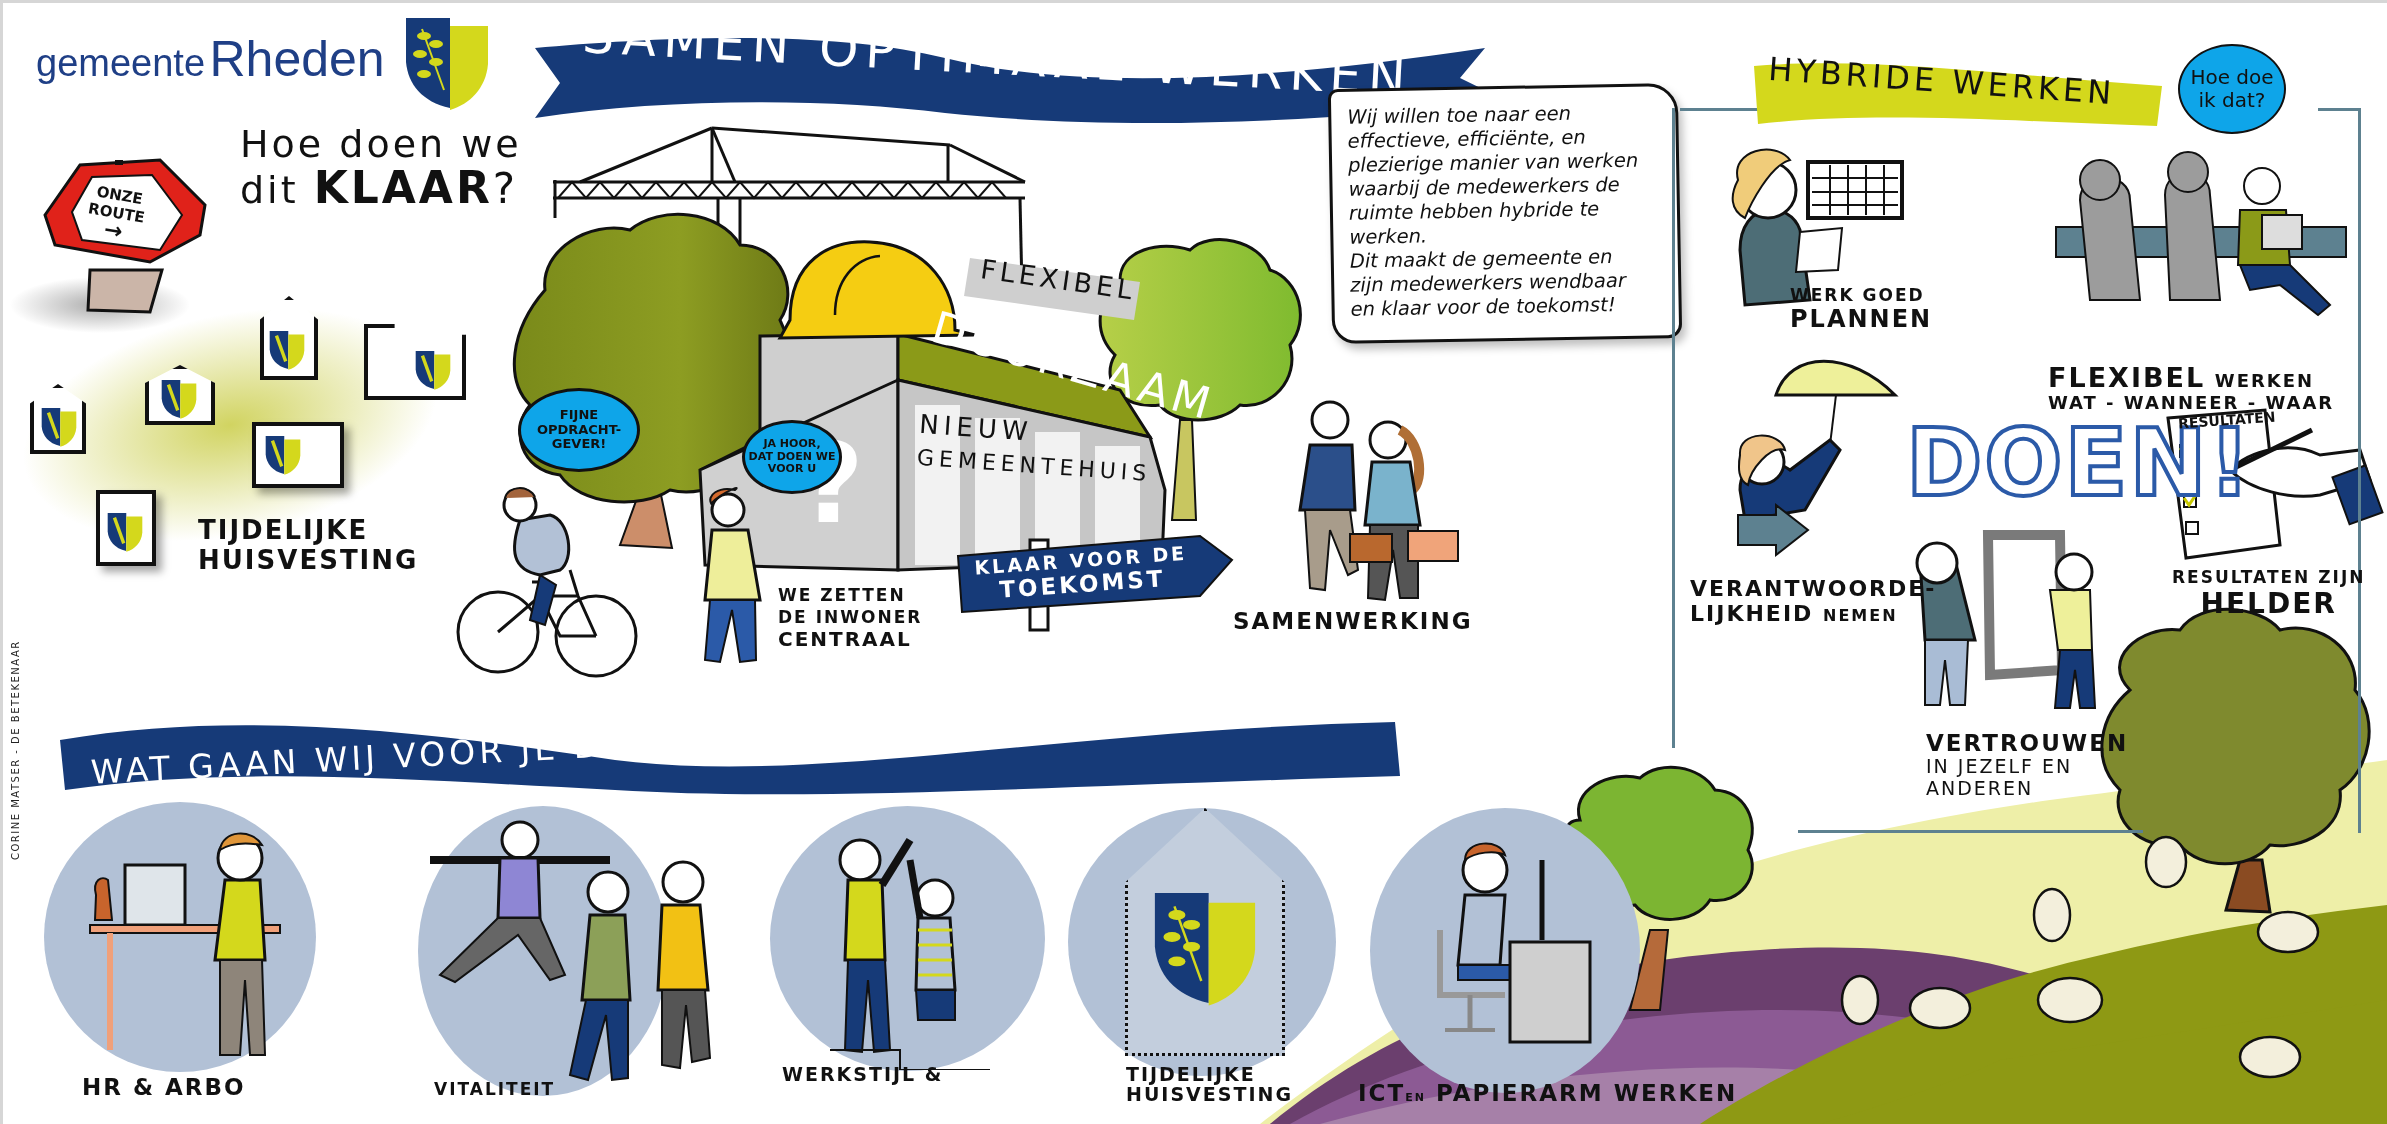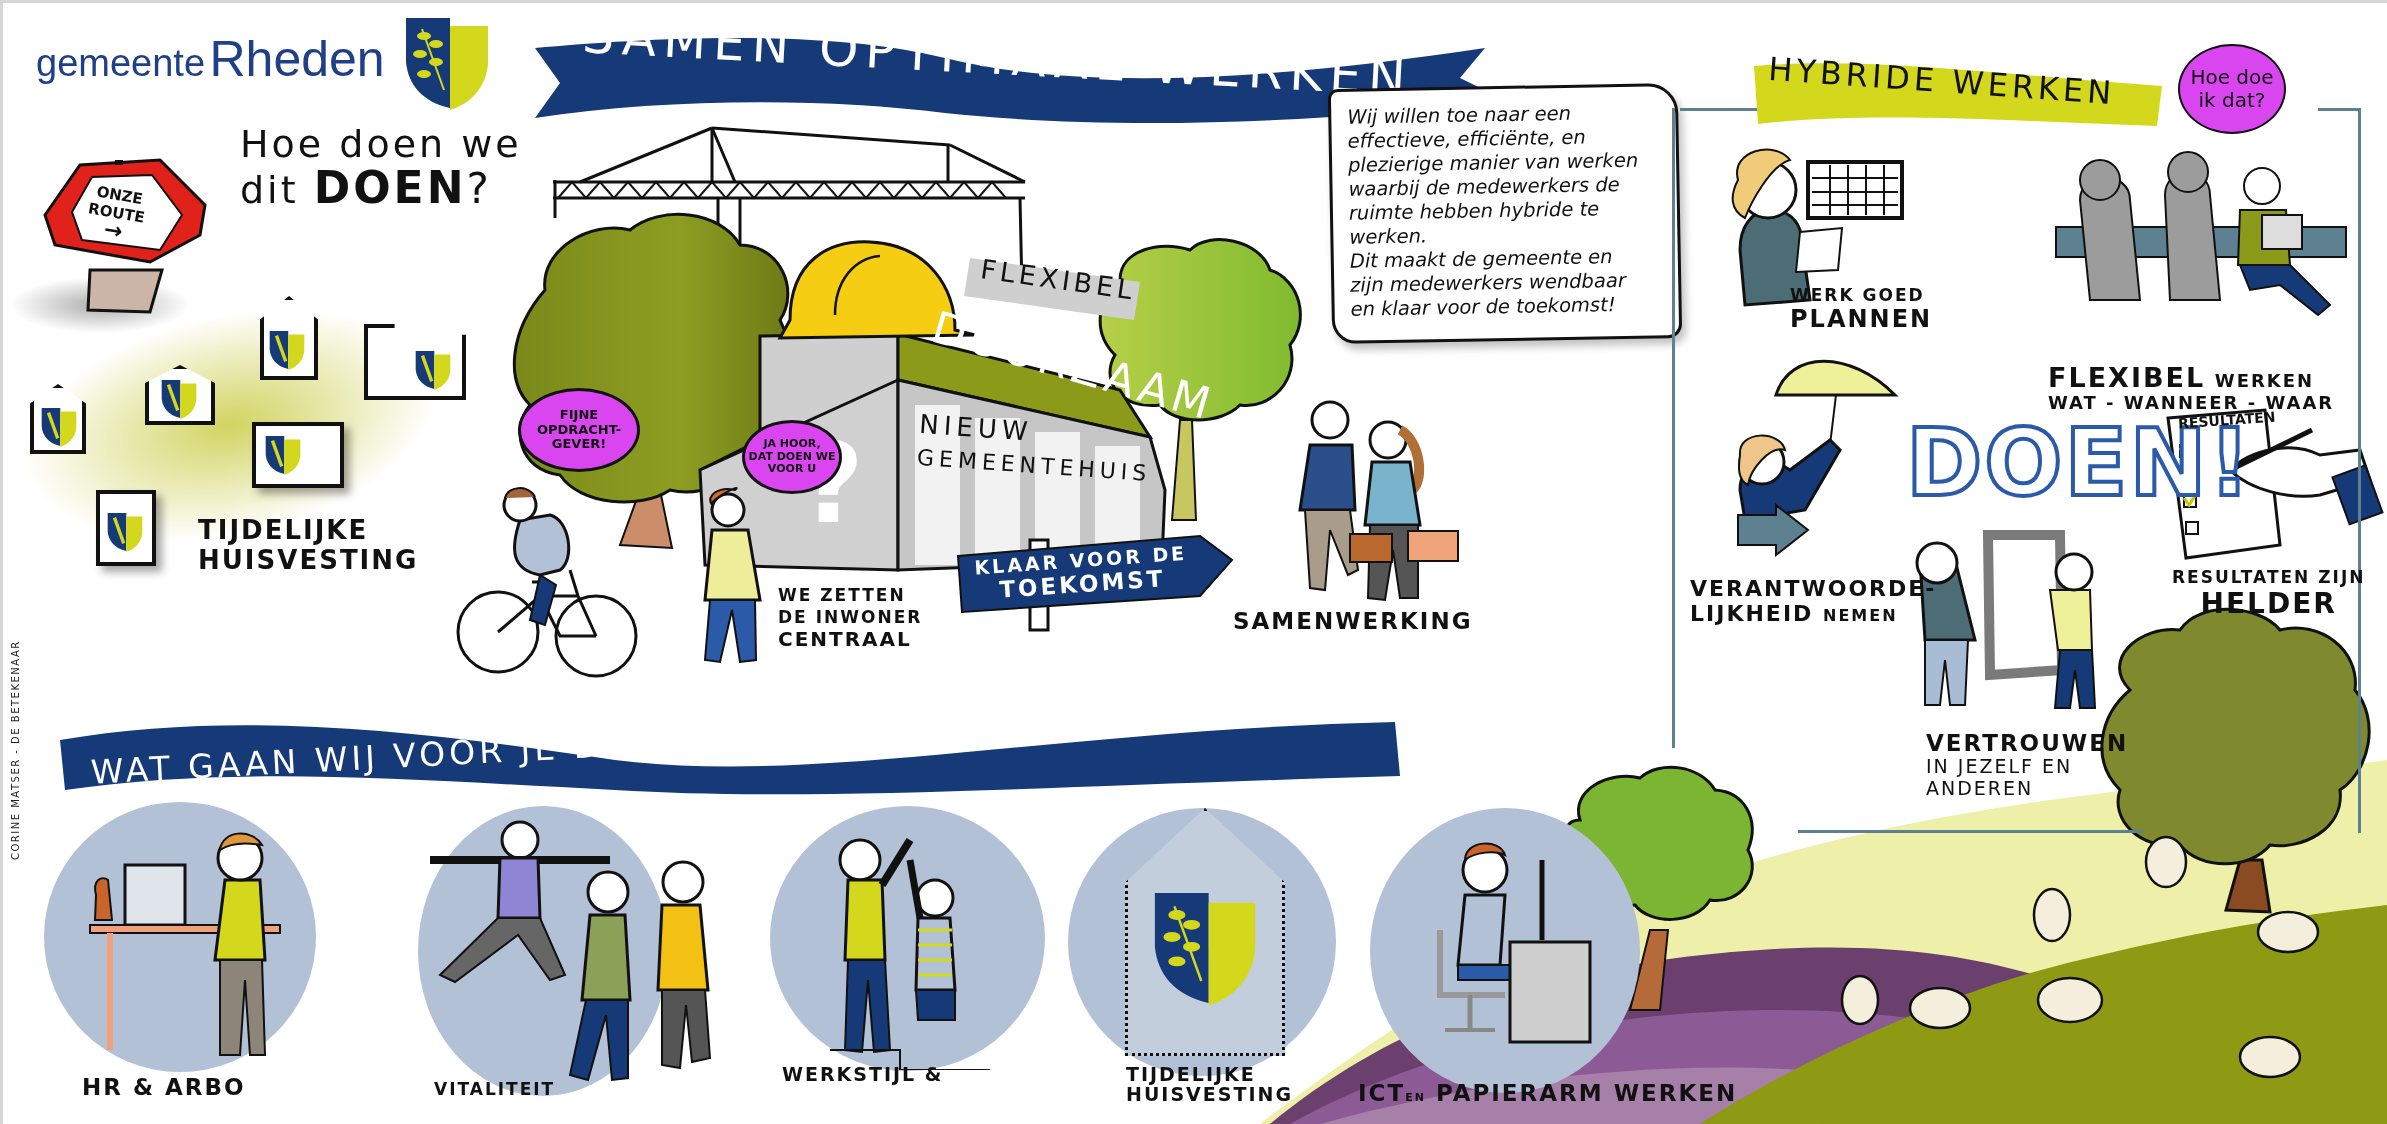--- a/index.html
+++ b/index.html
@@ -13,21 +13,21 @@
   
   .logo-text { left: 36px; top: 30px; color: #1f3f86; font-family: "Liberation Sans", sans-serif; }
   .logo-text .small { font-size: 38px; }
   .logo-text .big { font-size: 50px; }
 
   
   .banner-svg { position: absolute; }
   .banner-text { position: absolute; color: #fff; font-family: "DejaVu Sans", sans-serif; white-space: nowrap; }
 
   
-  .bubble { position: absolute; background: #d946ef; border: 3px solid #111; border-radius: 50%; display: flex; align-items: center; justify-content: center; text-align: center; font-size: 15px; font-weight: bold; line-height: 1.15; text-transform: uppercase; }
+  .bubble { position: absolute; background: #0ea5e9; border: 3px solid #111; border-radius: 50%; display: flex; align-items: center; justify-content: center; text-align: center; font-size: 15px; font-weight: bold; line-height: 1.15; text-transform: uppercase; }
 
   
   .note { left: 1330px; top: 86px; width: 350px; height: 255px; background: #fff; border: 3px solid #111; border-radius: 10px 30px 14px 24px; transform: rotate(-1deg); box-shadow: 4px 6px 8px rgba(0,0,0,0.25); padding: 14px 16px; font-family: "DejaVu Sans", sans-serif; font-style: italic; font-size: 19.5px; line-height: 24px; color: #111; }
 
   
   .hyb-line { position: absolute; background: #5d8190; }
 
   .circle { position: absolute; background: #b2c1d6; border-radius: 50%; }
   .label { position: absolute; font-weight: bold; text-transform: uppercase; color: #111; letter-spacing: 2px; line-height: 1.15; }
 
@@ -242,21 +242,21 @@
 
 <svg class="banner-svg" style="left:525px;top:18px" width="990" height="110" viewBox="0 0 990 110">
   <path d="M10 30 C120 20 300 10 420 40 C560 75 760 60 960 30 L935 60 L980 82 C760 110 560 110 420 95 C300 80 140 80 10 100 L35 65 Z" fill="#163a78"></path>
 </svg>
 <div class="banner-text" style="left:582px;top:28px;font-size:50px;letter-spacing:7px;transform:rotate(3deg);">SAMEN OPTIMAAL WERKEN</div>
 
 <div class="abs hand-thin" style="left:240px;top:122px;font-size:38px;line-height:44px;">
   <div>Hoe doen we</div>
   <div>
     <span>dit</span>
-    <span style="font-weight:bold;font-size:44px;">DOEN</span><span style="font-size:42px;">?</span>
+    <span style="font-weight:bold;font-size:44px;">KLAAR</span><span style="font-size:42px;">?</span>
   </div>
 </div>
 
 <div class="abs" style="left:88px;top:186px;font-size:15px;font-weight:bold;line-height:18px;transform:rotate(10deg);text-align:center;">
   <div>ONZE</div>
   <div>ROUTE</div>
   <div style="font-size:22px;line-height:18px;">→</div>
 </div>
 
 <div class="housebox" style="left:30px;top:384px;width:56px;height:70px;clip-path:polygon(50% 0,100% 28%,100% 100%,0 100%,0 28%);"></div>

